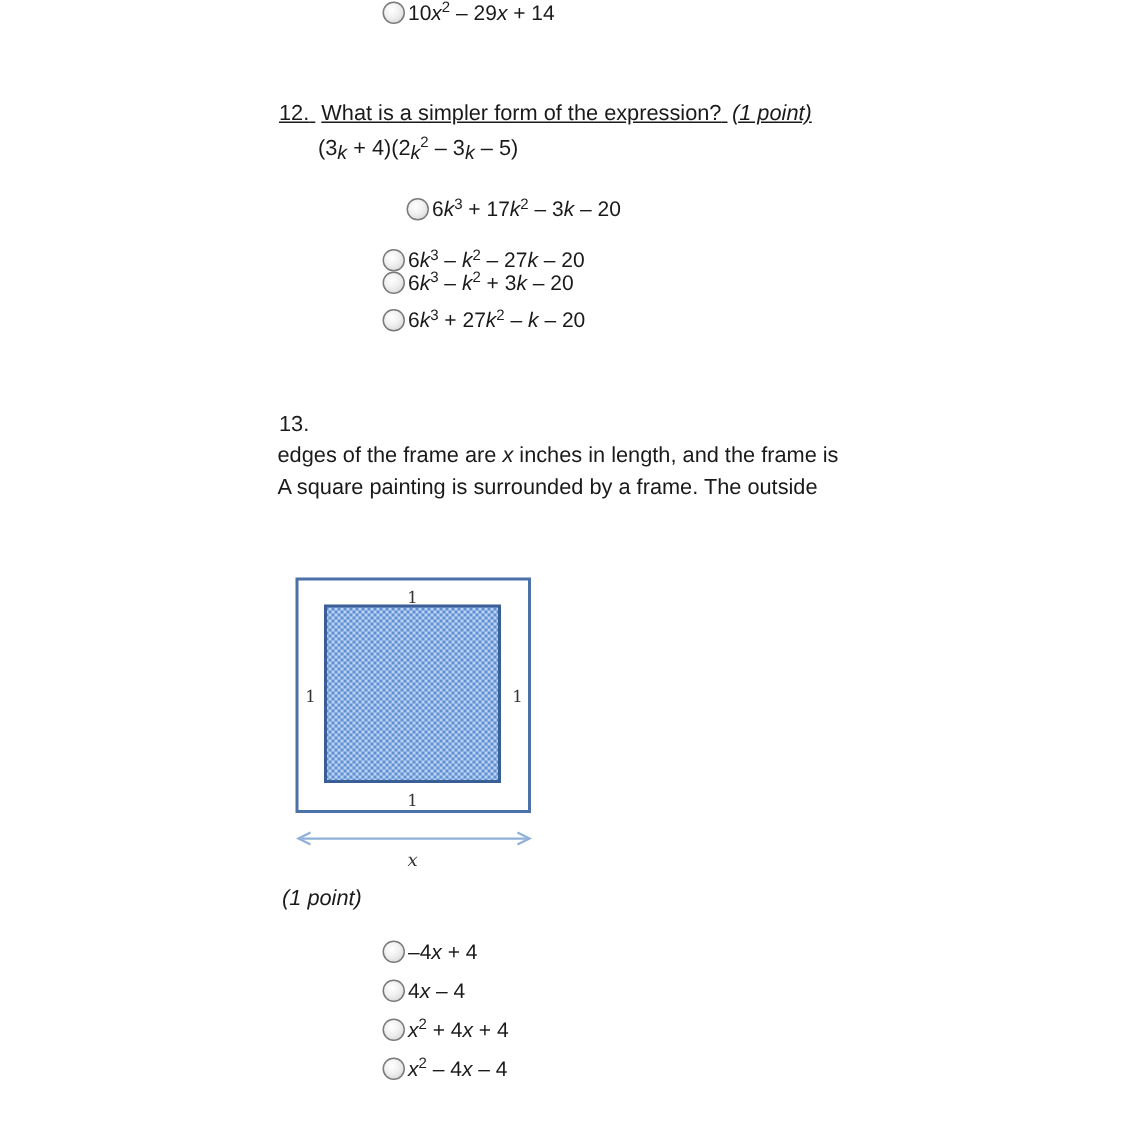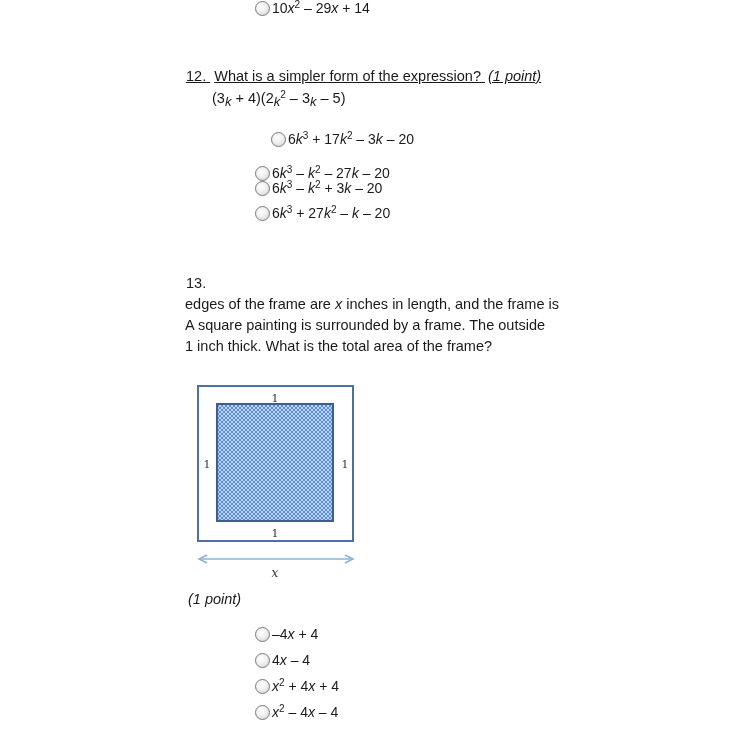--- a/index.html
+++ b/index.html
@@ -51,21 +51,20 @@
   <div class="choice" style="left:255px; top:203px;">
     <span class="radio"></span>
     <span class="expr"><span>6</span><i>k</i><sup>3</sup><span> + 27</span><i>k</i><sup>2</sup><span> – </span><i>k</i><span> – 20</span></span>
   </div>
 </div>
 
 <div class="abs qtext" style="left:186px; top:273px;">13.</div>
 <div class="abs qtext" style="left:185px; top:294px; width:420px;">
   <div><span>edges of the frame are </span><i>x</i><span> inches in length, and the frame is</span></div>
   <div>A square painting is surrounded by a frame.  The outside</div>
-  <div>1 inch thick.  What is the total area of the frame?</div>
 </div>
 
 <svg class="abs" style="left:185px; top:375px;" width="185" height="215" viewBox="0 0 185 215">
   <defs>
     <pattern id="checker" width="4" height="4" patternUnits="userSpaceOnUse">
       <rect width="4" height="4" fill="#5f8fd0"></rect>
       <rect x="0" y="0" width="2" height="2" fill="#b9d3f3"></rect>
       <rect x="2" y="2" width="2" height="2" fill="#b9d3f3"></rect>
     </pattern>
   </defs>

